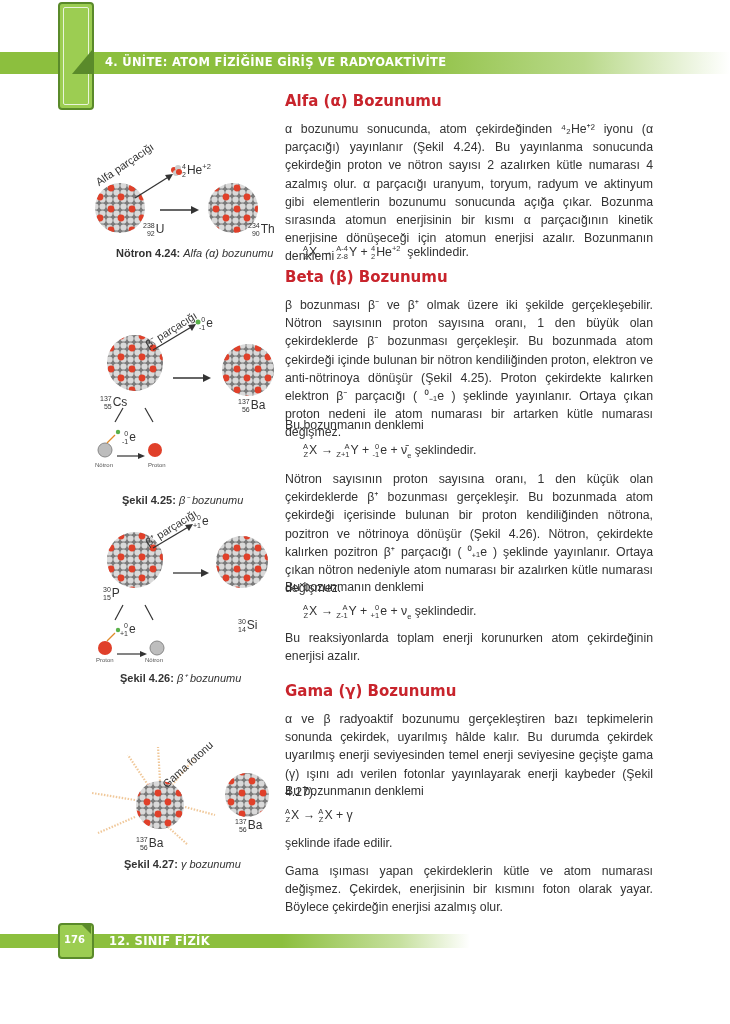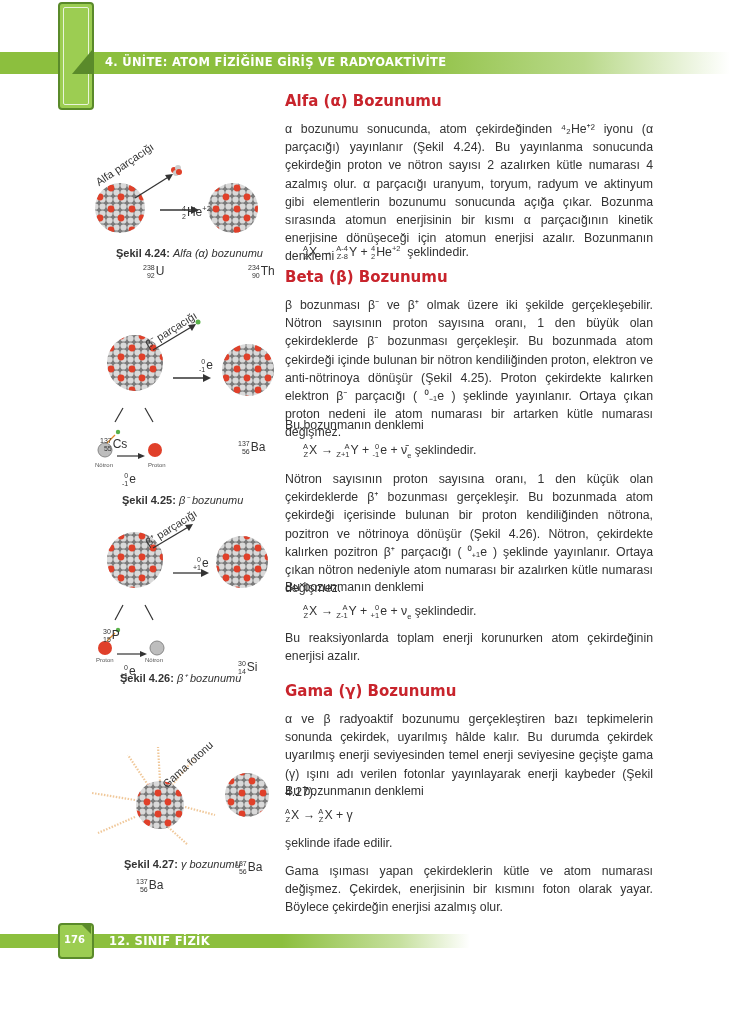--- a/index.html
+++ b/index.html
@@ -67,21 +67,21 @@
   sup { font-size: 7.5px; }
   sub { font-size: 7.5px; }
 
   
   .fig { position: absolute; }
   .caption {
     position: absolute; font-size: 11px; color: #333; white-space: nowrap;
   }
   .caption b { font-weight: bold; }
   .caption i { font-style: italic; }
-  .nlabel { position: absolute; font-size: 12px; color: #333; white-space: nowrap; margin-top: 42px; }
+  .nlabel { position: absolute; font-size: 12px; color: #333; white-space: nowrap; }
   .nlabel .ss { font-size: 7px; }
   .tiny { position: absolute; font-size: 6px; color: #555; }
   .rotlabel { position: absolute; font-size: 11px; color: #333; white-space: nowrap; transform-origin: left bottom; }
 </style>
 </head>
 <body>
 
 <div class="header-bar"></div>
 <div class="header-tab">
     <div class="header-tab-inner"></div>
@@ -186,21 +186,21 @@
       <span>2</span>
     </span><span>He</span><sup>+2</sup></div>
 <div class="nlabel" style="left:143px;top:222px;"><span class="ss">
       <span>238</span>
       <span>92</span>
     </span><span>U</span></div>
 <div class="nlabel" style="left:248px;top:222px;"><span class="ss">
       <span>234</span>
       <span>90</span>
     </span><span>Th</span></div>
-<div class="caption" style="left:116px;top:247px;"><b>Şekil 4.24:</b> <i>Alfa (α) bozunumu</i></div>
+<div class="caption" style="left:116px;top:247px;"><b>Nötron 4.24:</b> <i>Alfa (α) bozunumu</i></div>
 
 <svg class="fig" style="left:85px;top:300px;" width="200" height="170">
   <g>
     <circle cx="50" cy="63" r="28" fill="url(#nuc)"></circle>
     <circle cx="50" cy="63" r="28" fill="url(#nucr)"></circle>
   </g>
   <g>
     <circle cx="163" cy="70" r="26" fill="url(#nuc)"></circle>
     <circle cx="163" cy="70" r="26" fill="url(#nucr)"></circle>
   </g>

